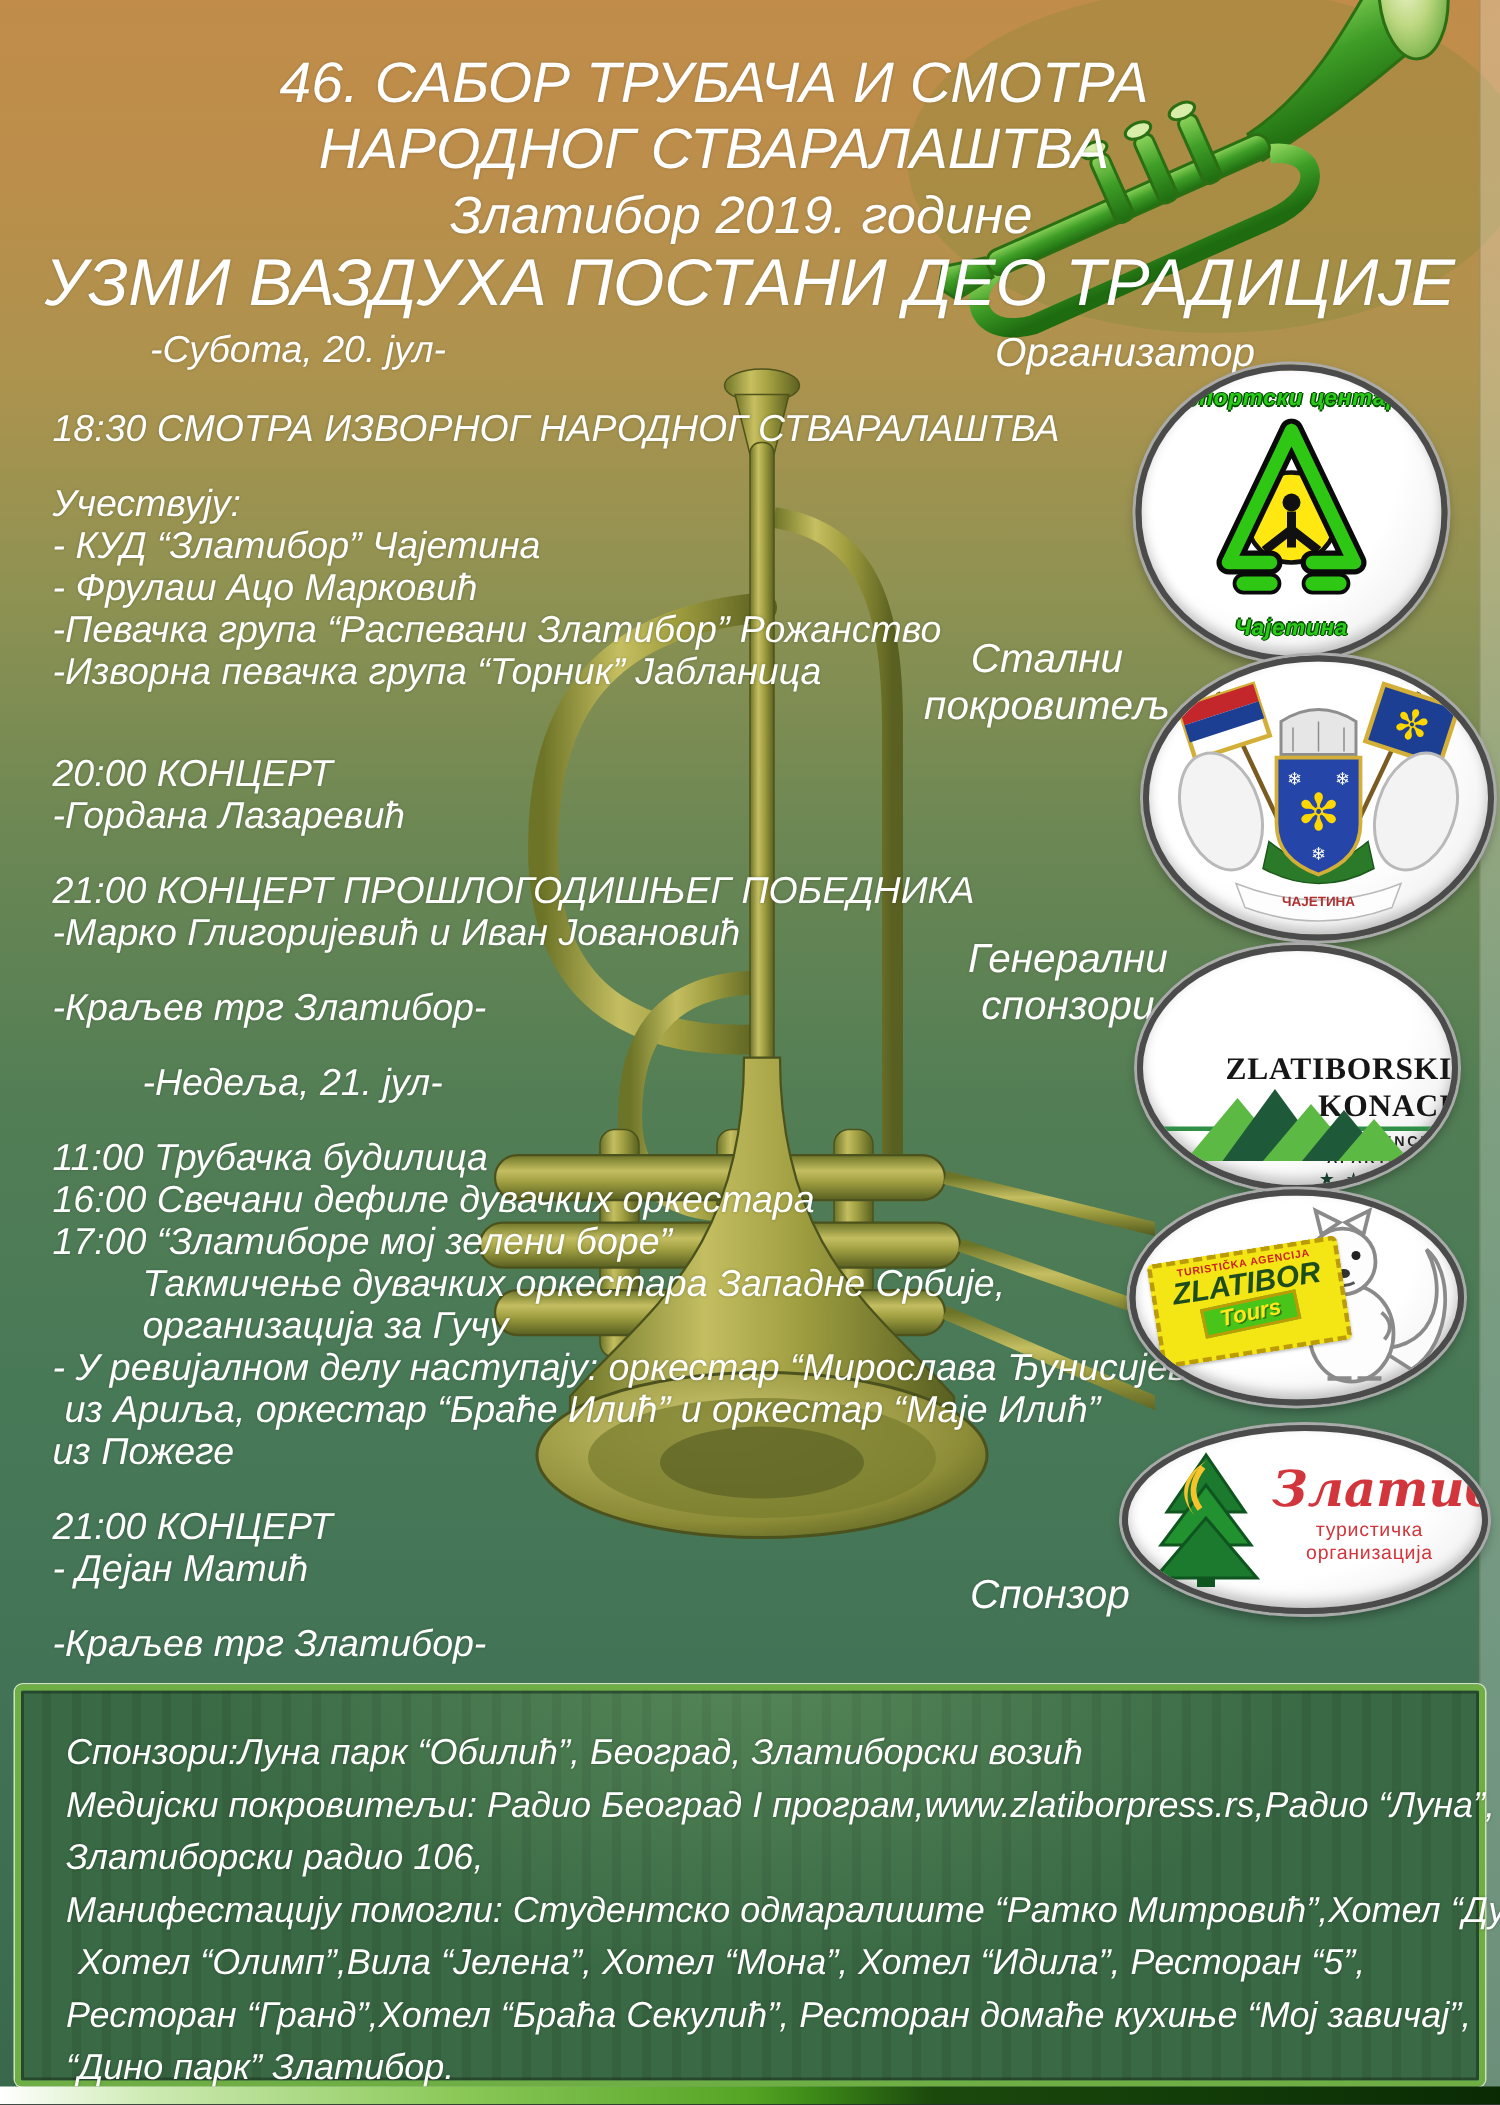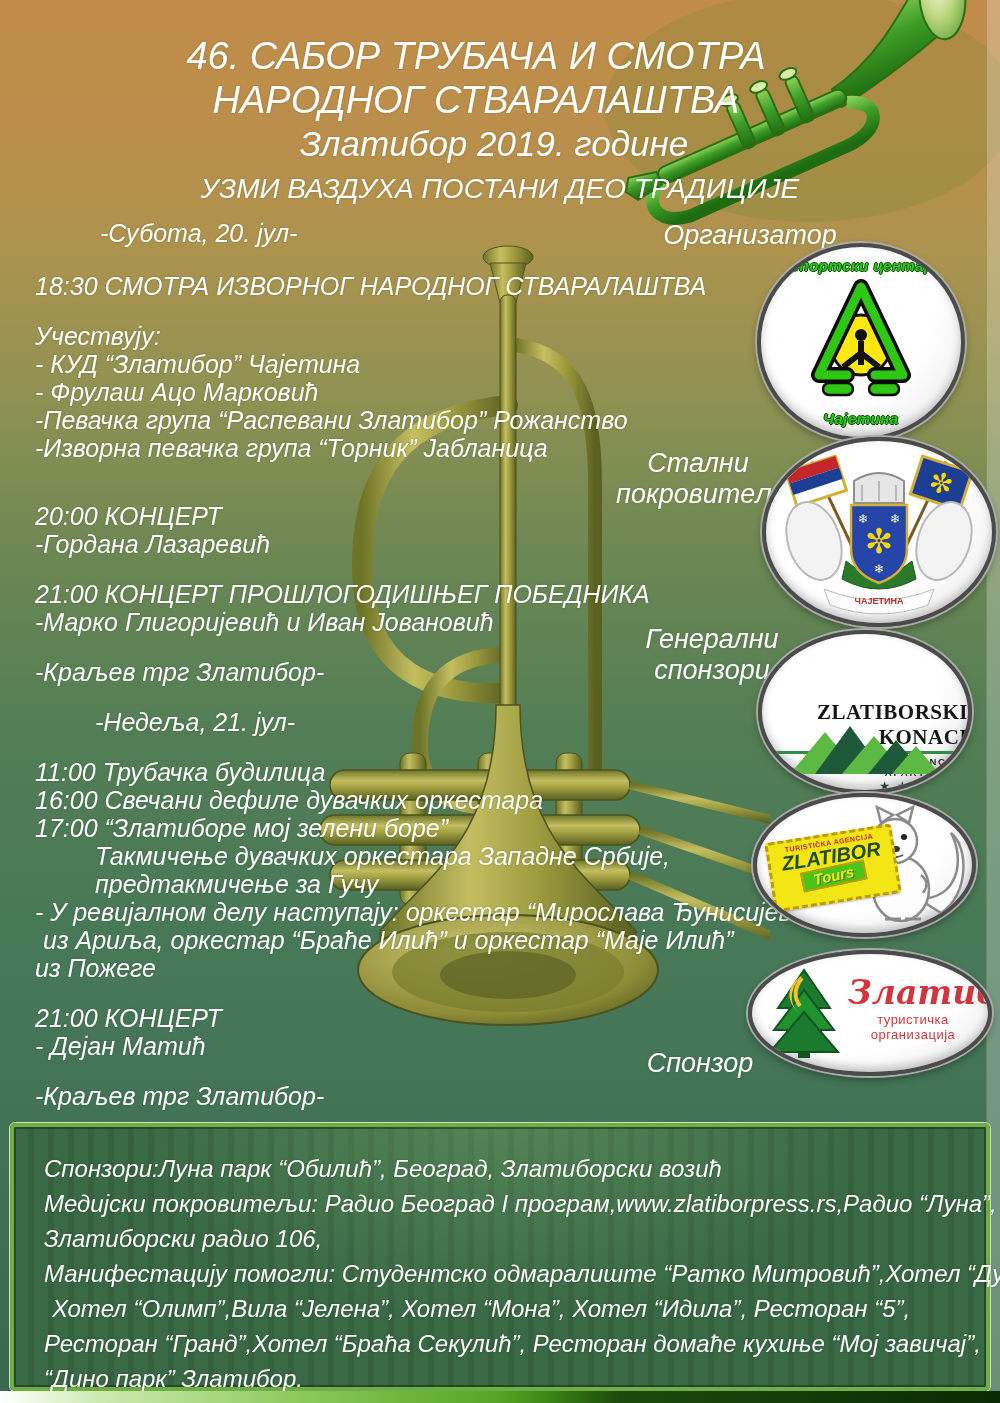--- a/index.html
+++ b/index.html
@@ -15,21 +15,21 @@
   .wht{color:#ffffff;font-style:italic;text-shadow:0 0 2px rgba(40,40,20,.25);}
 
   
   .edge-strip{right:0;top:0;bottom:0;width:13px;background:rgba(255,255,255,.26);
     border-left:1px solid rgba(90,80,40,.30);}
 
   
   .titles{top:34px;left:0;width:952px;text-align:center;}
   .title-line{font-size:38px;line-height:44px;font-weight:400;}
   .title-line-3{font-size:35px;margin-left:36px;}
-  .slogan{top:166px;left:0;width:1000px;text-align:center;font-size:28px;line-height:46px;}
+  .slogan{top:166px;left:0;width:1000px;text-align:center;font-size:44px;line-height:46px;}
   .day-sat{top:219px;left:100px;font-size:25px;}
   .rail-label{font-size:27px;line-height:31px;text-align:center;}
 
   
   .schedule{top:272px;left:35px;width:760px;}
   .sched-line{font-size:25px;line-height:28px;color:#fff;font-style:italic;
     text-shadow:0 0 2px rgba(30,40,20,.3);white-space:nowrap;}
   .gap{height:22px;}
   .gap-lg{height:40px;}
   .ind1{margin-left:60px;}
@@ -200,33 +200,33 @@
     <div class="sched-line">-Марко Глигоријевић и Иван Јовановић</div>
     <div class="gap"></div>
     <div class="sched-line">-Краљев трг Златибор-</div>
     <div class="gap"></div>
     <div class="sched-line ind1">-Недеља, 21. јул-</div>
     <div class="gap"></div>
     <div class="sched-line">11:00 Трубачка будилица</div>
     <div class="sched-line">16:00 Свечани дефиле дувачких оркестара</div>
     <div class="sched-line">17:00 “Златиборе мој зелени боре”</div>
     <div class="sched-line ind1">Такмичење дувачких оркестара Западне Србије,</div>
-    <div class="sched-line ind1">предтакмичење за Гучу</div>
+    <div class="sched-line ind1">организација за Гучу</div>
     <div class="sched-line">- У ревијалном делу наступају: оркестар “Мирослава Ђунисијевић”</div>
     <div class="sched-line ind-sm">из Ариља, оркестар “Браће Илић” и оркестар “Маје Илић”</div>
     <div class="sched-line">из Пожеге</div>
     <div class="gap"></div>
     <div class="sched-line">21:00 КОНЦЕРТ</div>
     <div class="sched-line">- Дејан Матић</div>
     <div class="gap"></div>
     <div class="sched-line">-Краљев трг Златибор-</div>
   </div>
 
   <div class="abs rail-label wht" style="left:650px;top:220px;width:200px;">Организатор</div>
-  <div class="abs rail-label wht" style="left:608px;top:424px;width:180px;margin-top:24px;">
+  <div class="abs rail-label wht" style="left:608px;top:424px;width:180px;">
     <div>Стални</div>
     <div>покровитељ</div>
   </div>
   <div class="abs rail-label wht" style="left:632px;top:624px;width:160px;">
     <div>Генерални</div>
     <div>спонзори</div>
   </div>
   <div class="abs rail-label wht" style="left:620px;top:1048px;width:160px;">Спонзор</div>
 
   <div class="abs logo" style="left:757px;top:243px;width:200px;height:190px;">

